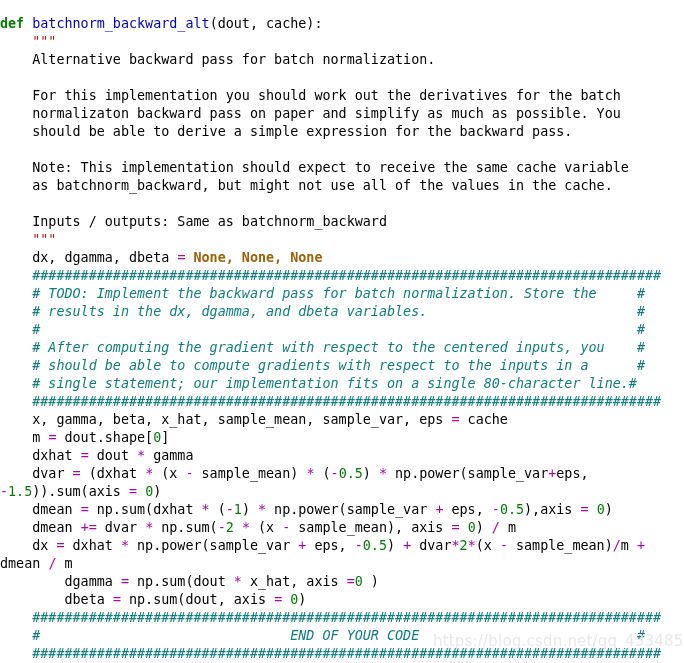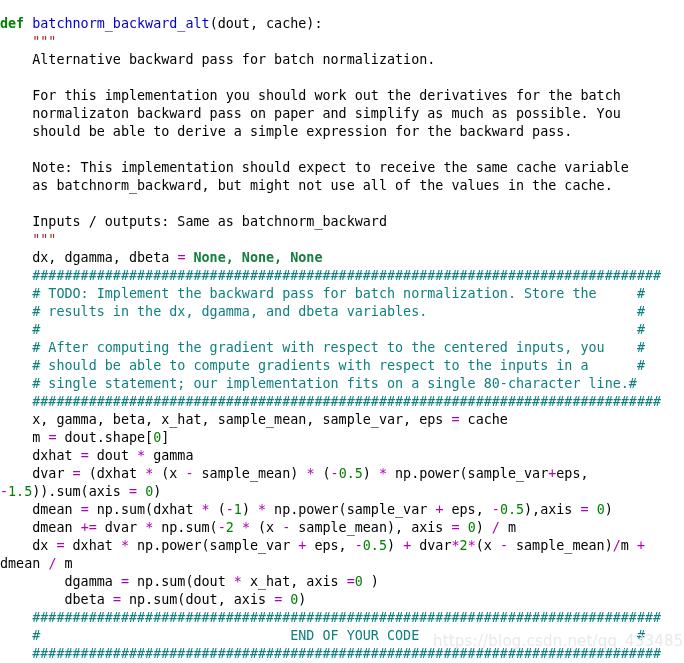--- a/index.html
+++ b/index.html
@@ -34,25 +34,25 @@
   .line {
     display: block;
     height: 18px;
     white-space: pre;
   }
   .kw       { color: #007f00; font-weight: bold; }
   .fname    { color: #0000d0; }
   .plain    { color: #000000; }
   .str      { color: #000000; }
   .strq     { color: #b02020; }
-  .com      { color: #0f7f7f; }
+  .com      { color: #0f7f7f; font-style: italic; }
   .hashrule { color: #0f7f7f; font-style: italic; }
   .op       { color: #b000b0; }
   .num      { color: #007f00; }
-  .none     { color: #15803d; font-weight: bold; }
+  .none     { color: #a16207; font-weight: bold; }
 
   #watermark {
     position: absolute;
     left: 433px;
     top: 632px;
     font-family: "DejaVu Sans", "Liberation Sans", sans-serif;
     font-size: 15px;
     line-height: 18px;
     color: #e9e9e9;
     white-space: pre;

